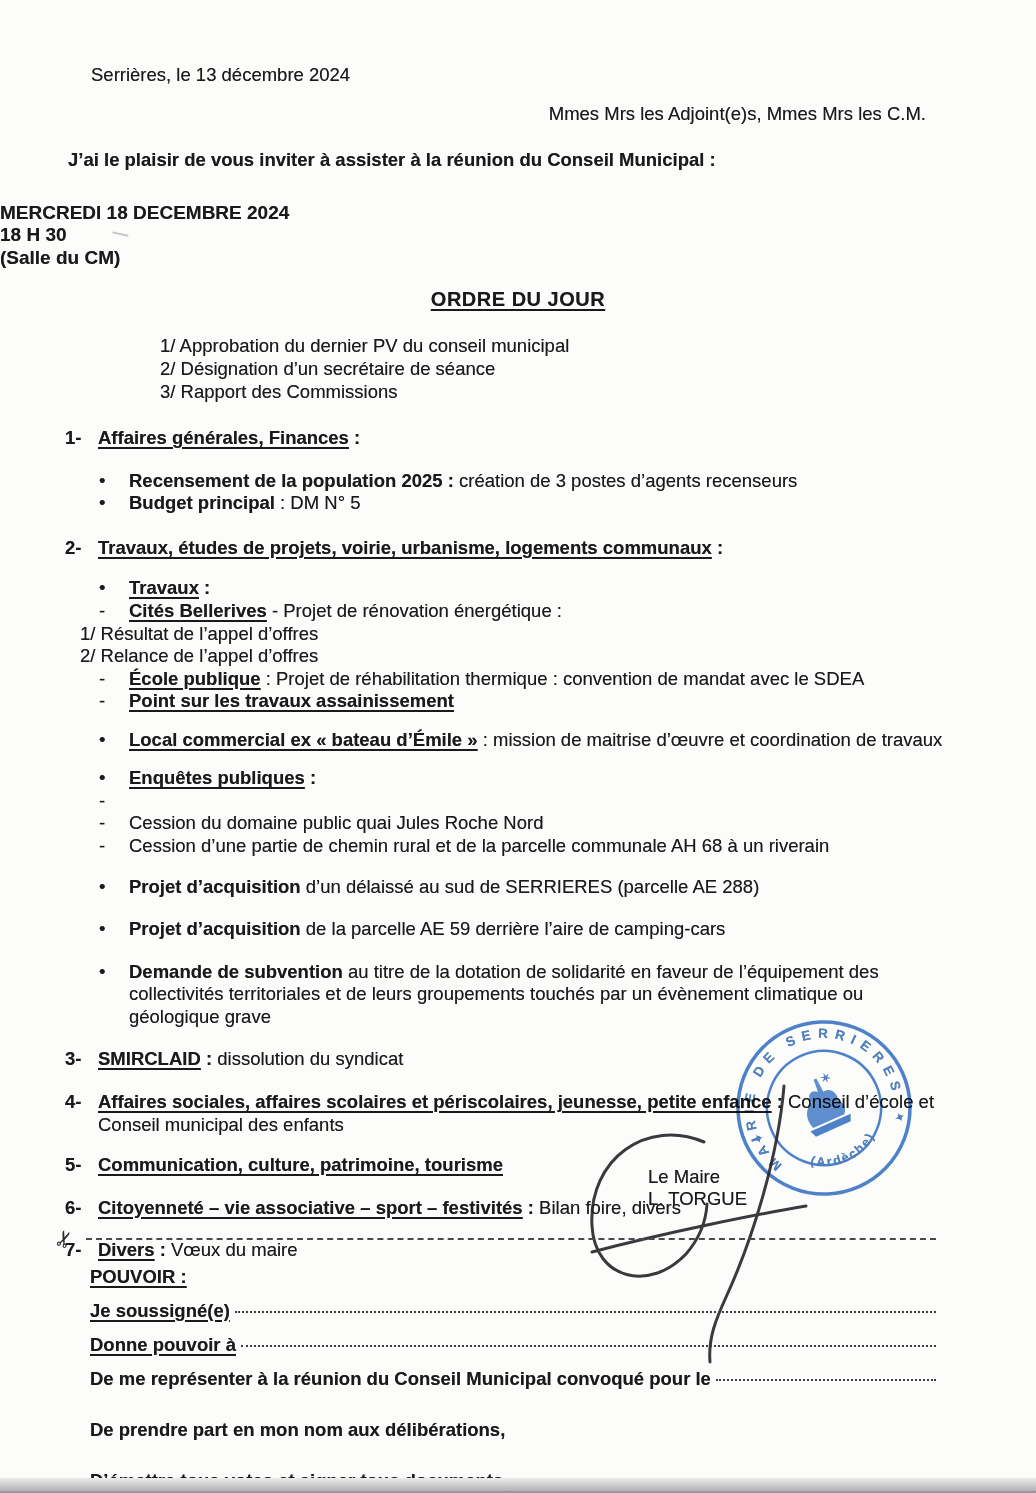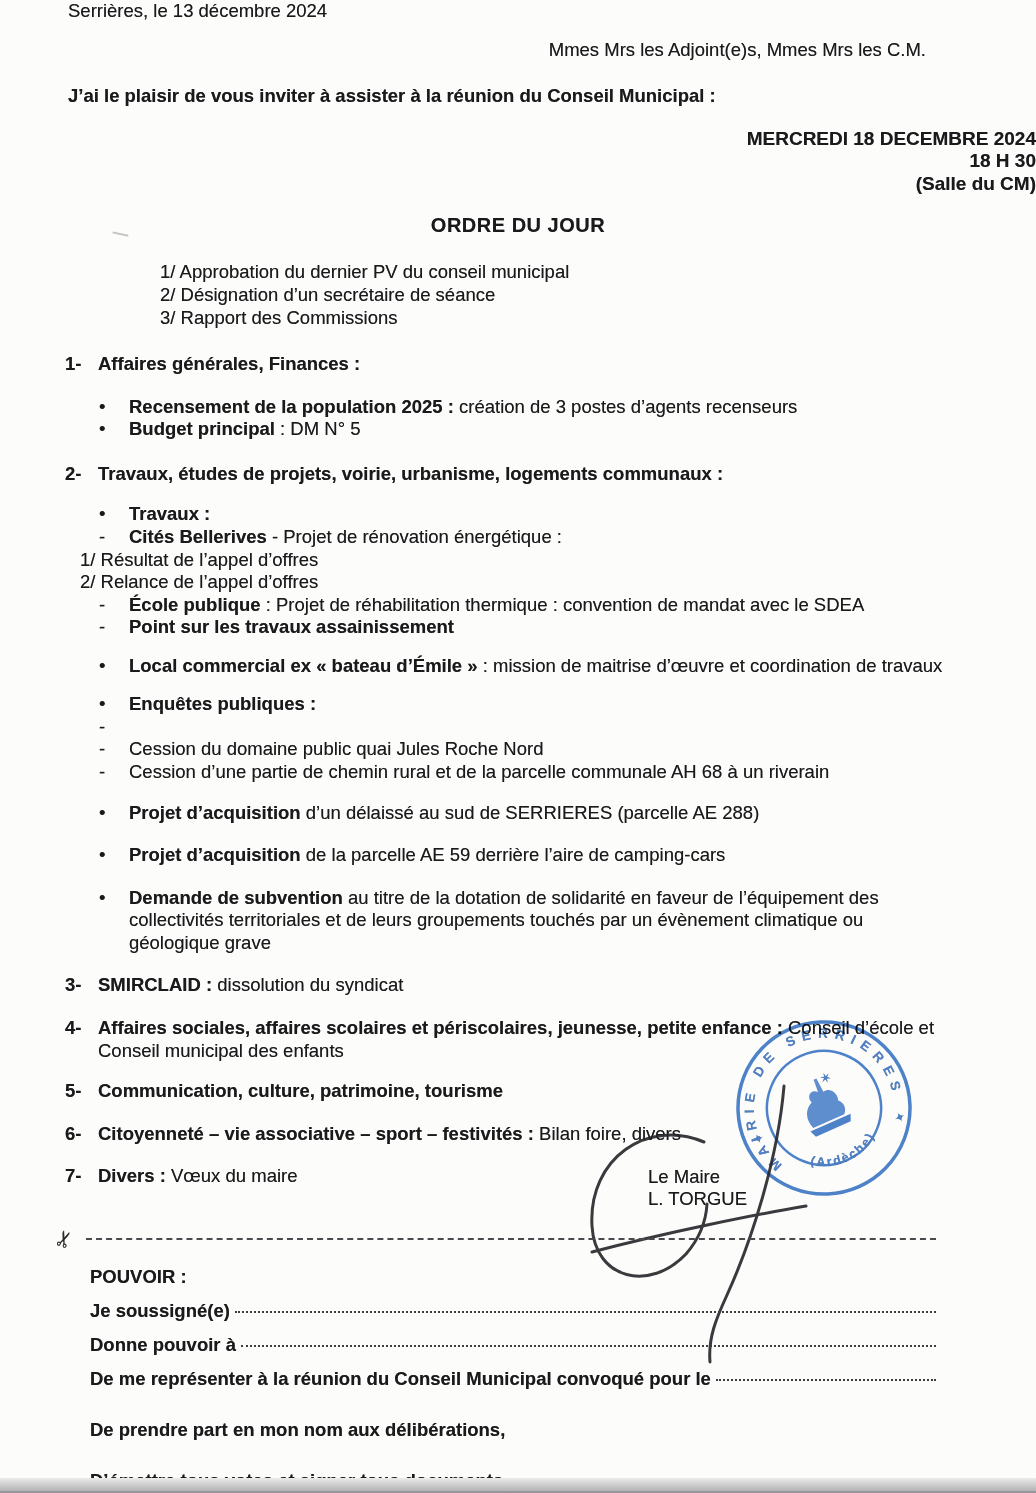--- a/index.html
+++ b/index.html
@@ -4,25 +4,25 @@
 <style>
   html,body{margin:0;padding:0;background:#9a9a9e;}
   .page{
     position:relative;width:1036px;height:1493px;margin:0 auto;overflow:hidden;
     background:#fcfcfb;color:#1a1a1c;
     font-family:"Liberation Sans","DejaVu Sans",sans-serif;
     font-size:18.5px;line-height:1.22;
     text-shadow:0 0 .4px rgba(20,20,20,.55);
   }
   .b{font-weight:bold}
-  .bu{font-weight:bold;text-decoration-thickness:2px;text-underline-offset:3px}
-  .date{margin-left:68px}
+  .bu{font-weight:bold;text-decoration:underline;text-decoration-thickness:2px;text-underline-offset:3px}
+  .date{padding-top:64px;margin-left:91px}
   .recipients{margin-top:16px;margin-right:110px;text-align:right}
   .intro{margin-top:24px;margin-left:68px;font-weight:bold}
-  .meeting{margin-top:20px;text-align:right;font-weight:bold;line-height:1.2;font-size:19px}
+  .meeting{margin-top:30px;text-align:left;font-weight:bold;line-height:1.2;font-size:19px}
   .agenda-title{margin-top:17px;text-align:center;font-size:20px;letter-spacing:.5px}
   .prelim{margin-top:24px;margin-left:160px;font-weight:normal}
   .sec{display:flex;margin-left:65px}
   .sec .num{flex:none;width:33px;font-weight:bold}
   .sec .body{max-width:860px}
   .li{display:flex;margin-left:99px;max-width:855px}
   .li .mk{flex:none;width:30px}
   .sub{margin-left:80px}.g16{height:16px}.g18{height:18px}.g20{height:20px}
   .mt24{margin-top:24px}.mt22{margin-top:22px}.mt20{margin-top:20px}.mt18{margin-top:18px}
   .sign{position:absolute;left:648px;top:1166px;line-height:1.2}

